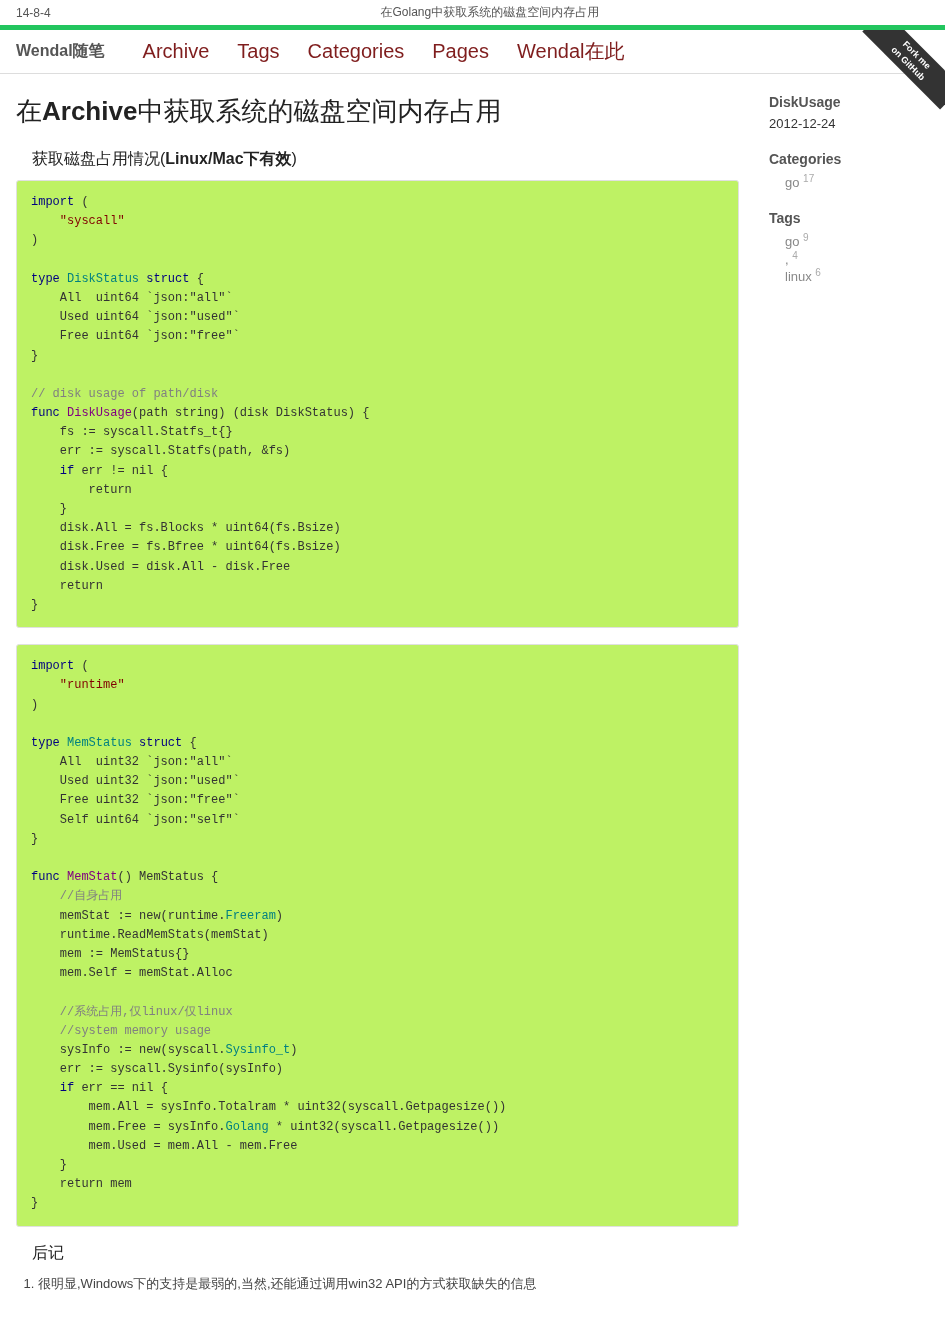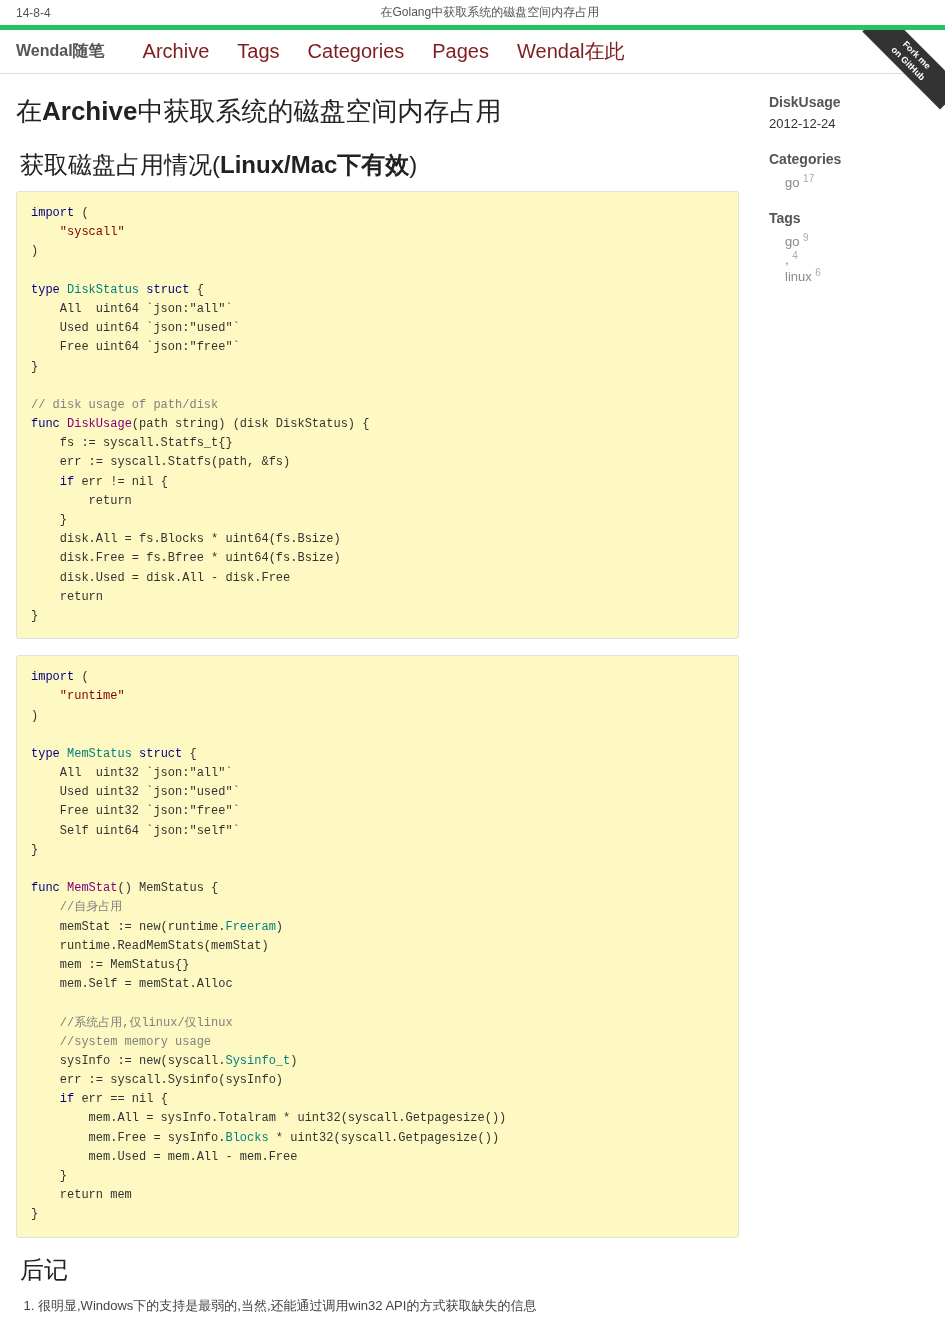--- a/index.html
+++ b/index.html
@@ -81,31 +81,31 @@
       font-size: 26px;
       font-weight: normal;
       margin-bottom: 20px;
       color: #222;
     }
     .article-title strong {
       font-weight: bold;
     }
     
     .section-heading {
-      font-size: 24px;
+      font-size: 16px;
       font-weight: normal;
-      margin: 16px 0 10px 4px;
+      margin: 16px 0 10px 16px;
       color: #222;
     }
     .section-heading strong {
       font-weight: bold;
     }
     
     .code-block {
-      background: #fef9c3;
+      background: #bef264;
       border: 1px solid #e0e0e0;
       border-radius: 3px;
       padding: 12px 14px;
       font-family: "Courier New", Courier, monospace;
       font-size: 12px;
       line-height: 1.6;
       color: #333;
       margin-bottom: 16px;
       overflow-x: auto;
       white-space: pre;
@@ -227,21 +227,21 @@
     runtime.ReadMemStats(memStat)
     mem := MemStatus{}
     mem.Self = memStat.Alloc
 
     <span class="cm">//系统占用,仅linux/仅linux</span>
     <span class="cm">//system memory usage</span>
     sysInfo := new(syscall.<span class="tp">Sysinfo_t</span>)
     err := syscall.Sysinfo(sysInfo)
     <span class="kw">if</span> err == nil {
         mem.All = sysInfo.Totalram * uint32(syscall.Getpagesize())
-        mem.Free = sysInfo.<span class="tp">Blocks</span> * uint32(syscall.Getpagesize())
+        mem.Free = sysInfo.<span class="tp">Golang</span> * uint32(syscall.Getpagesize())
         mem.Used = mem.All - mem.Free
     }
     return mem
 }</div>
 
     <h2 class="section-heading">后记</h2>
 
     <ol class="post-list">
       <li>很明显,Windows下的支持是最弱的,当然,还能通过调用win32 API的方式获取缺失的信息</li>
 

